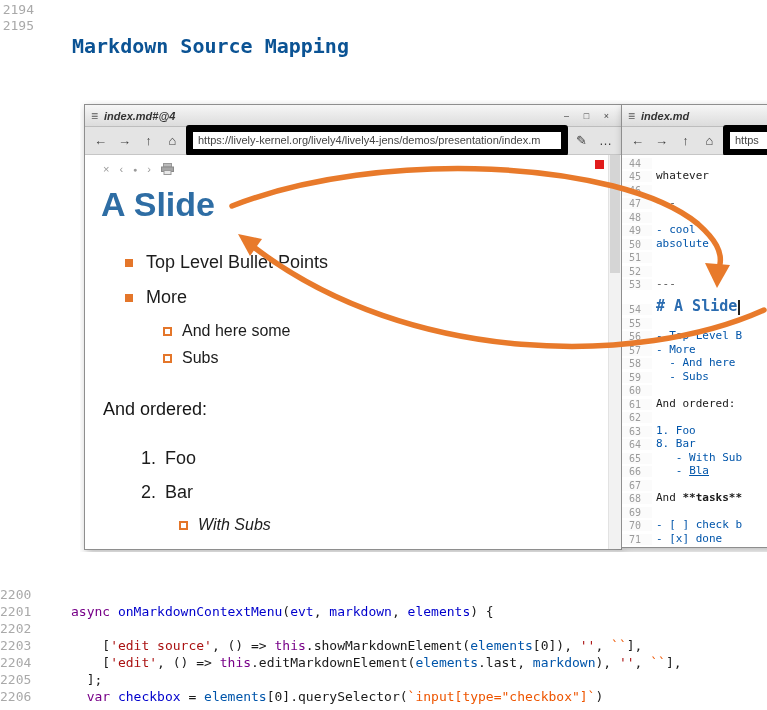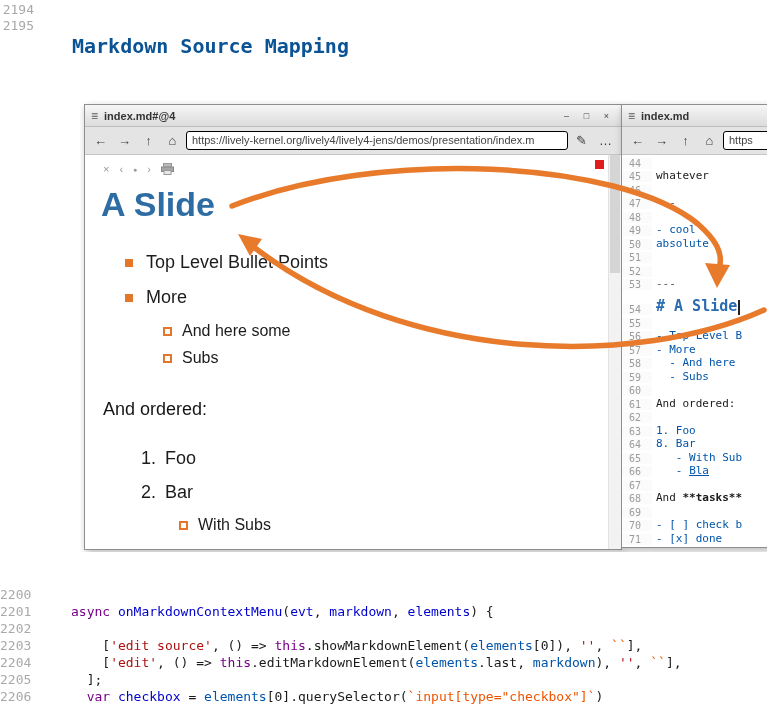--- a/index.html
+++ b/index.html
@@ -15,51 +15,51 @@
   
   .shot{position:absolute;left:80px;top:100px;width:687px;height:452px;overflow:hidden;}
   .win{position:absolute;background:#fff;border:1px solid #8e8e8e;
        box-shadow:2px 3px 8px rgba(0,0,0,.28);display:flex;flex-direction:column;}
   .win-left{left:4px;top:4px;width:536px;height:444px;}
   .win-right{left:541px;top:4px;width:300px;height:442px;}
 
   .titlebar{height:21px;background:linear-gradient(#f6f6f6,#dcdcdc);border-bottom:1px solid #bdbdbd;
     display:flex;align-items:center;padding:0 6px;gap:6px;flex:none;}
   .menu-glyph{color:#555;font-size:12px;line-height:1;}
-  .win-title{font-size:11px;font-weight:bold;color:#333;flex:1;white-space:nowrap;overflow:hidden;}
+  .win-title{font-size:11px;font-weight:bold;color:#333;flex:1;white-space:nowrap;overflow:hidden;font-style:italic;}
   .win-controls{display:flex;gap:3px;}
   .win-btn{width:17px;height:15px;display:flex;align-items:center;justify-content:center;
     font-size:9px;color:#444;}
 
   .navbar{height:27px;background:#e4e4e4;border-bottom:1px solid #c6c6c6;display:flex;
     align-items:center;padding:0 5px;gap:3px;flex:none;}
   .nav-btn{width:21px;height:20px;border-radius:10px;display:flex;align-items:center;
     justify-content:center;font-size:13px;color:#3c3c3c;flex:none;}
-  .url{flex:1;height:17px;background:#fff;border:1px solid #000000;border-radius:3px;
+  .url{flex:1;height:17px;background:#fff;border:7px solid #000000;border-radius:3px;
     font-size:11px;color:#444;padding:0 5px;line-height:17px;white-space:nowrap;overflow:hidden;min-width:20px;}
 
   .content{flex:1;position:relative;background:#fff;overflow:hidden;}
 
   
   .slide-toolbar{position:absolute;top:8px;left:18px;display:flex;align-items:center;gap:10px;
     color:#9a9a9a;font-size:11px;z-index:2;}
   .slide-toolbar .dot{font-size:7px;}
   .rec-dot{position:absolute;top:5px;right:17px;width:9px;height:9px;background:#e11c1c;z-index:2;}
   .scrollbar{position:absolute;right:0;top:0;bottom:0;width:12px;background:#f2f2f2;
     border-left:1px solid #e2e2e2;z-index:2;}
   .scroll-thumb{position:absolute;top:0;left:1px;width:10px;height:118px;background:#d5d5d5;}
 
   .slide{position:absolute;left:0;right:12px;top:0;bottom:0;padding:30px 0 0 16px;overflow:hidden;}
   .slide-title{font-size:34px;font-weight:bold;color:#2e6da4;margin-bottom:28px;}
   .sl-row{display:flex;align-items:center;color:#1c1c1c;}
   .sl-row .txt{white-space:nowrap;}
   .sl-row.ul1{font-size:18px;margin:0 0 14px 24px;}
   .sl-row.ul1 .bullet{width:8px;height:8px;background:#e4762a;margin-right:13px;flex:none;}
   .sl-row.ul2,.sl-row.olsub{font-size:16px;margin:0 0 9px 62px;}
-  .sl-row.olsub{margin-left:78px;}
+  .sl-row.olsub{margin-left:78px;font-style:italic;}
   .sl-row.ul2 .bullet,.sl-row.olsub .bullet{width:5px;height:5px;border:2px solid #e4762a;
     background:#fff;margin-right:10px;flex:none;}
   .sl-row.p{font-size:18px;margin:32px 0 28px 2px;color:#151515;}
   .sl-row.ol1{font-size:18px;margin:0 0 13px 40px;}
   .sl-row.ol1 .marker{margin-right:9px;}
 
   
   .editor{position:absolute;inset:0;font-family:"DejaVu Sans Mono",monospace;overflow:hidden;}
   .editor .cl{display:flex;align-items:flex-end;height:13.5px;}
   .editor .cl.tall{height:25px;}

